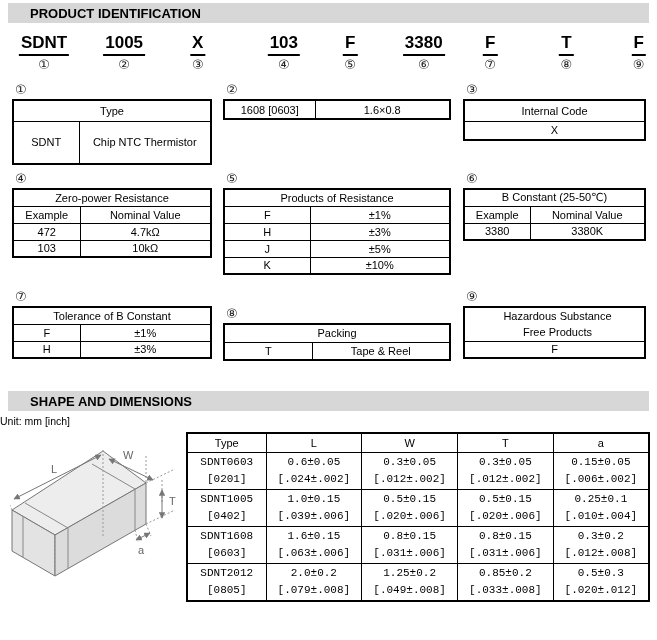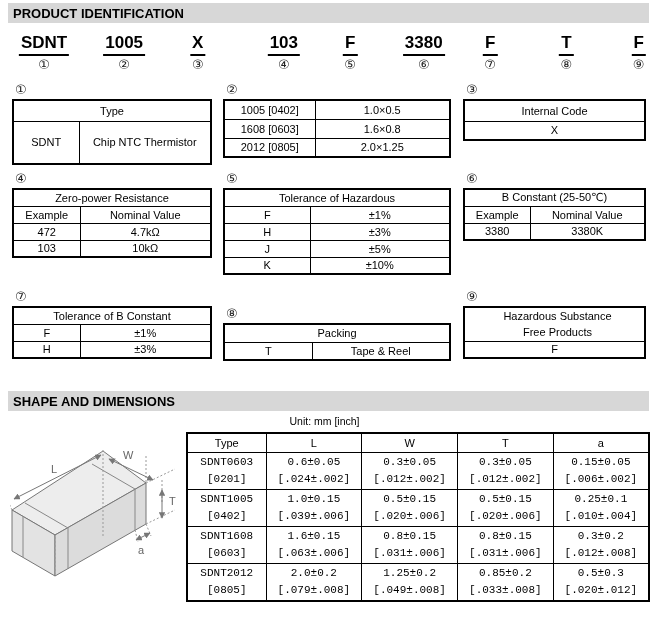--- a/index.html
+++ b/index.html
@@ -3,21 +3,21 @@
 <meta charset="utf-8">
 <style>
   * { box-sizing: border-box; }
   html,body { margin:0; padding:0; }
   body {
     width:657px; height:640px; background:#ffffff; overflow:hidden;
     font-family:"Liberation Sans","DejaVu Sans",sans-serif; color:#000;
     position:relative;
   }
   .bar {
-    background:#d7d7d7; height:20px; margin:0 8px; padding-left:5px;
+    background:#d7d7d7; height:20px; margin:0 8px; padding-left:22px;
     display:flex; align-items:center; font-weight:bold; font-size:13px;
   }
   .bar1 { margin-top:3px; }
   .bar2 { margin-top:30px; }
 
   
   .pn-row { position:relative; height:44px; margin-top:9px; }
   .pn-seg { position:absolute; top:0; transform:translateX(-50%); text-align:center; }
   .pn-code { display:inline-block; font-weight:bold; font-size:17px; line-height:21px;
              border-bottom:2px solid #000; padding:0 2px 1px 2px; }
@@ -38,21 +38,21 @@
                  font-size:11px; padding:0 2px; }
   tr.h17 td { height:17px;margin-top:8px; }
   tr.h18 td { height:18px; }
   tr.h19 td { height:19px; }
   tr.h21 td { height:21px; }
   tr.h34 td { height:34px;padding-left:8px; }
   tr.h43 td { height:43px; }
   .two-line div { line-height:16px; }
 
   
-  .unit-note { text-align:center; font-size:10.5px; margin:4px 8px 0 0; }
+  .unit-note { text-align:left; font-size:10.5px; margin:4px 8px 0 0; }
   .shape-row { display:flex; align-items:flex-start; margin:5px 7px 0 10px; }
   .chip-fig { width:176px; }
   .chip-fig svg { margin-top:10px; display:block; }
   table.dims { border-collapse:collapse; border:2px solid #000; width:464px; table-layout:fixed; }
   table.dims td { border:1px solid #000; text-align:center; vertical-align:middle;
                   font-size:11px; padding:1px 0; }
   table.dims tr.head td { height:19px; }
   table.dims .line { height:17px; line-height:17px;font-family:Liberation Mono, monospace; }
 </style>
 </head>
@@ -95,30 +95,22 @@
   </div>
   <div class="block-b">
     <div class="tbl-label">②</div>
     <table class="box">
       <colgroup>
           <col style="width:91px">
           <col>
         </colgroup>
       <tbody>
       <tr class="h19">
-            <td>1005 [0402]</td>
-            <td>1.0×0.5</td>
-          </tr>
-      <tr class="h19">
             <td>1608 [0603]</td>
             <td>1.6×0.8</td>
-          </tr>
-      <tr class="h19">
-            <td>2012 [0805]</td>
-            <td>2.0×1.25</td>
           </tr>
     </tbody>
       </table>
   </div>
   <div class="block-c">
     <div class="tbl-label">③</div>
     <table class="box">
       <tbody>
           <tr class="h21">
             <td>Internal Code</td>
@@ -160,21 +152,21 @@
   </div>
   <div class="block-b">
     <div class="tbl-label">⑤</div>
     <table class="box">
       <colgroup>
           <col style="width:86px">
           <col>
         </colgroup>
       <tbody>
           <tr class="h17">
-            <td colspan="2">Tolerance of Hazardous</td>
+            <td colspan="2">Products of Resistance</td>
           </tr>
       <tr class="h17">
             <td>F</td>
             <td>±1%</td>
           </tr>
       <tr class="h17">
             <td>H</td>
             <td>±3%</td>
           </tr>
       <tr class="h17">

